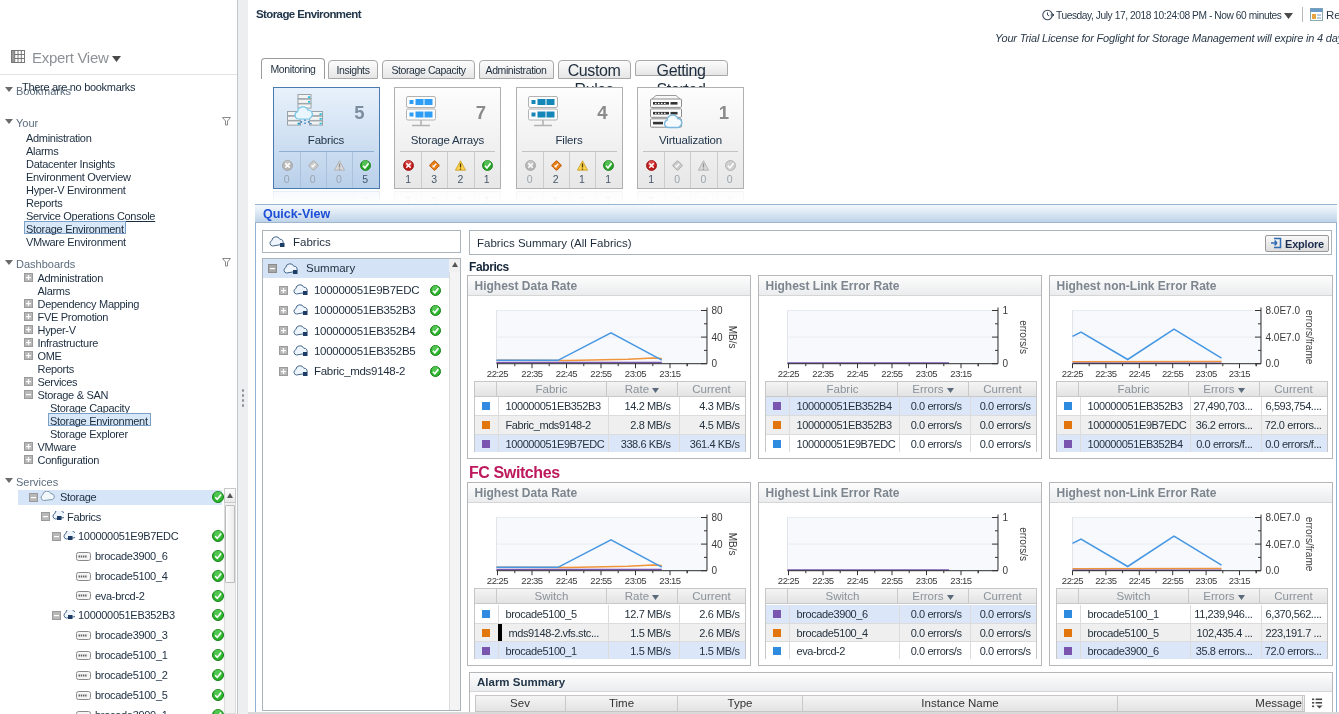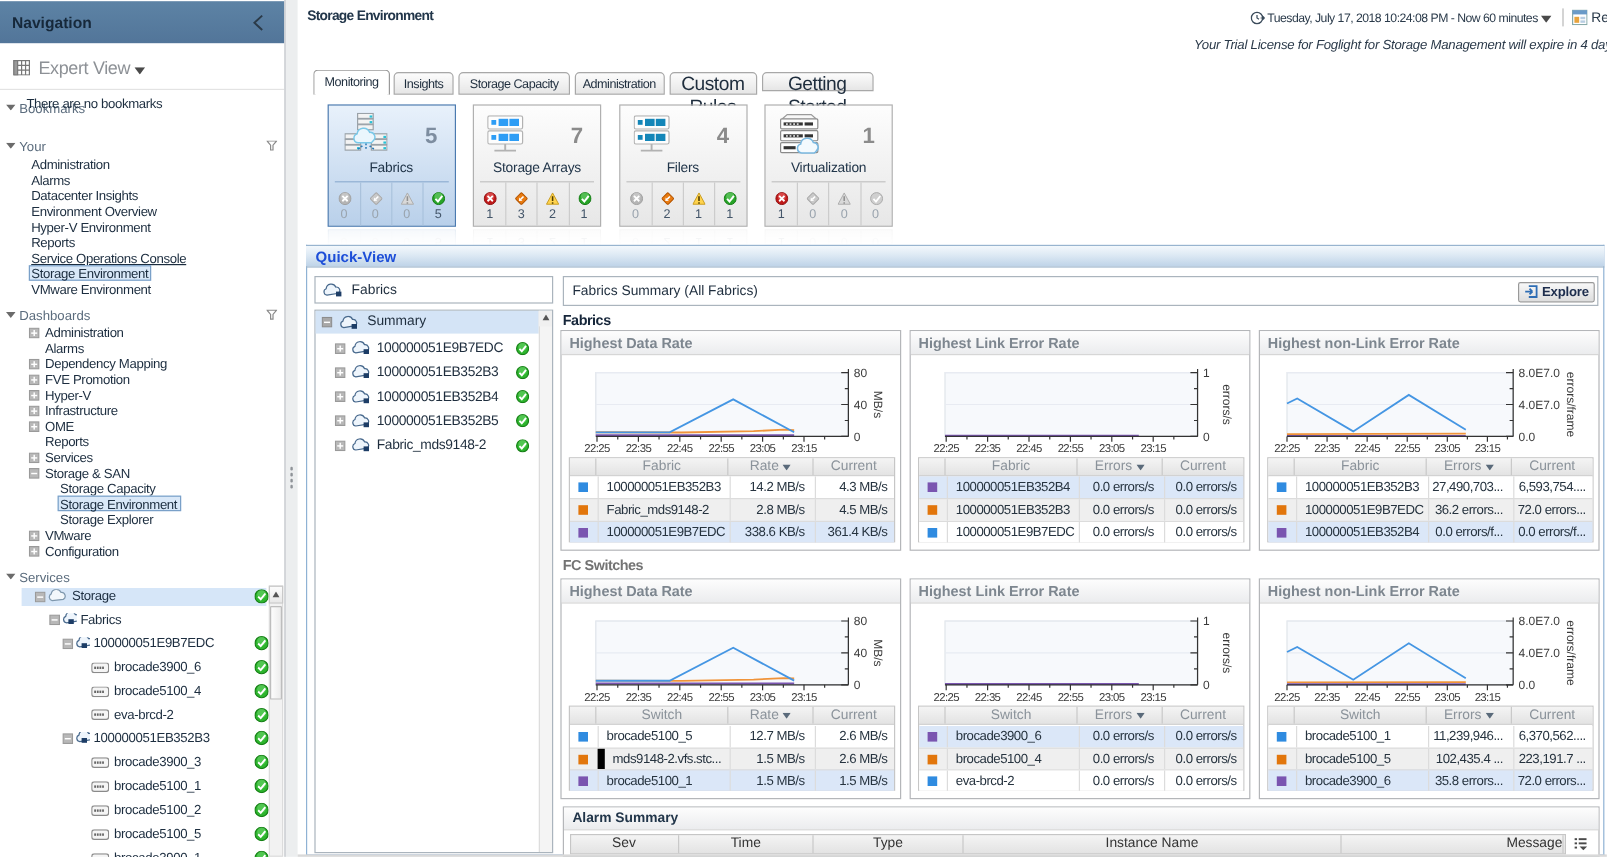--- a/index.html
+++ b/index.html
@@ -22,26 +22,20 @@
 .tbl{position:absolute;left:6px;top:105px;width:272px;height:71px;border:1px solid #c6c6c6;background:#fff}
 .thead{position:absolute;left:0;top:0;right:0;height:15px;
  background:linear-gradient(#f4f4f4,#e3e3e3);border-bottom:1px solid #c9c9c9;
  color:#8a929a;font-size:11.5px}
 .trow{position:absolute;left:0;right:0;height:18.3px;font-size:11px;letter-spacing:-0.4px;color:#26333f}
 .tcell{position:absolute;top:0;bottom:0;line-height:18.3px;white-space:nowrap;overflow:hidden}
 .hcell{position:absolute;top:0;bottom:0;line-height:14px;text-align:center}
 .num-r{text-align:right}
 </style></head><body>
 <div class="abs" style="left:0;top:0;width:237px;height:714px;background:#fff">
-    <div class="abs" style="left:0;top:1px;width:237px;height:35px;background:linear-gradient(#5d83a5,#527599)">
-      <span class="abs b" style="left:10px;top:10px;font-size:13px;color:#16283a">Navigation</span>
-      <svg class="abs" style="left:210px;top:11px" width="10" height="14" viewBox="0 0 10 14">
-        <path d="M8.5 1 L2 7 L8.5 13" stroke="#2b3a48" stroke-width="1.6" fill="none"></path>
-      </svg>
-    </div>
     <svg class="abs" style="left:11px;top:50px" width="14" height="13" viewBox="0 0 14 13">
       <rect x="0.5" y="0.5" width="13" height="12" fill="#fff" stroke="#777"></rect>
       <rect x="0.5" y="0.5" width="3.2" height="12" fill="#999" stroke="#777"></rect>
       <path d="M3.7 4.5 H13.5 M3.7 8.5 H13.5 M7 0.5 V12.5 M10.3 0.5 V12.5" stroke="#777" stroke-width="1" fill="none"></path>
     </svg>
     <span class="abs" style="left:32px;top:49px;font-size:15px;letter-spacing:-0.3px;color:#8d9196">Expert View</span>
     <svg class="abs" style="left:112px;top:56px" width="9" height="6" viewBox="0 0 9 6">
       <path d="M0 0 L9 0 L4.5 6 Z" fill="#4a4a4a"></path>
     </svg>
     <div class="abs" style="left:0;top:74px;width:237px;height:1px;background:#e3e3e3"></div>
@@ -657,21 +651,21 @@
   </svg>
 <div class="abs" style="left:468.5px;top:230px;width:863.5px;height:24.5px;border:1px solid #aab4bd;background:#fff"></div>
 <span class="abs" style="left:477px;top:237px;font-size:11.5px">Fabrics Summary (All Fabrics)</span>
 <div class="abs" style="left:1264.5px;top:234.5px;width:64px;height:17.5px;background:linear-gradient(#f8f8f8,#ddd);border:1px solid #999;border-radius:2px"></div>
 <svg class="abs" style="left:1270px;top:237px" width="12" height="12" viewBox="0 0 12 12">
     <path d="M4 1.5 H10.5 V10.5 H4" fill="none" stroke="#2e6db4" stroke-width="1.5"></path>
     <path d="M1 6 H7 M7 6 L4.6 3.6 M7 6 L4.6 8.4" stroke="#2e6db4" stroke-width="1.5" fill="none"></path>
   </svg>
 <span class="abs b" style="left:1285px;top:238px;font-size:11px;letter-spacing:-0.2px;color:#1d2d4d">Explore</span>
 <span class="abs b" style="left:469px;top:260px;font-size:12px;letter-spacing:-0.4px;color:#16263a">Fabrics</span>
-<span class="abs b" style="left:469px;top:463.5px;font-size:12px;letter-spacing:-0.4px;color:#737373">FC Switches</span>
+<span class="abs b" style="left:469px;top:463.5px;font-size:16px;letter-spacing:-0.4px;color:#be185d">FC Switches</span>
 <div class="panel" style="left:466.5px;top:274.5px">
     <div class="phead">Highest Data Rate</div>
     <svg class="abs" style="left:0;top:0" width="282" height="103" viewBox="0 0 282 103">
       <rect x="28.5" y="34.5" width="210.0" height="53.2" fill="#f7f9fc" stroke="#dfe4ea" stroke-width="1"></rect>
       <path d="M28.5 61.1 H238.5 M28.5 34.5 H238.5" stroke="#e8ebf2" stroke-width="1" fill="none"></path>
       <polyline points="28.5,84.2 100,84.4 160,83.3 185,82.1 193.8,82.4" fill="none" stroke="#f0943a" stroke-width="1.5"></polyline>
       <polyline points="28.5,86.6 193.8,86.6" fill="none" stroke="#7a55b0" stroke-width="1.5"></polyline>
       <polyline points="28.5,84.3 90,84.3 143,56.8 193.8,84.2" fill="none" stroke="#4596e3" stroke-width="1.5"></polyline>
       <path d="M28.5 87.7 H239.0 M239.0 31.5 V87.7" stroke="#333" stroke-width="1" fill="none"></path>
       <path d="M29.5 87.7 v4.5 M46.8 87.7 v2.5 M64.0 87.7 v4.5 M81.2 87.7 v2.5 M98.5 87.7 v4.5 M115.8 87.7 v2.5 M133.0 87.7 v4.5 M150.2 87.7 v2.5 M167.5 87.7 v4.5 M184.8 87.7 v2.5 M202.0 87.7 v4.5 M219.2 87.7 v2.5 M219.2 87.7 v2.5 M239.0 34.5 h-6 M239.0 47.8 h-3 M239.0 61.1 h-6 M239.0 74.4 h-3 M239.0 87.7 h-6" stroke="#333" stroke-width="1" fill="none"></path>
@@ -843,21 +837,21 @@
         <div class="hcell" style="left:204px;width:66px">Current</div>
       </div>
       <div class="trow" style="top:15.5px;background:#fff;">
         <div class="abs" style="left:7px;top:5px;width:8px;height:8px;background:#2f8be0"></div>
         <div class="tcell" style="left:23px;width:108px;padding-left:7px;border-left:1px solid #dcdcdc">brocade5100_5</div>
         <div class="tcell num-r" style="left:133px;width:69px;border-left:1px solid #dcdcdc;padding-right:6px">12.7 MB/s</div>
         <div class="tcell num-r" style="left:204px;width:66px;border-left:1px solid #dcdcdc;padding-right:5px">2.6 MB/s</div>
       </div>
       <div class="trow" style="top:33.8px;background:#efefef;border-top:1px solid #dcdcdc;">
         <div class="abs" style="left:7px;top:5px;width:8px;height:8px;background:#e2760c"></div>
-        <div class="tcell" style="left:23px;width:108px;padding-left:7px;border-left:6px solid #000000">mds9148-2.vfs.stc...</div>
+        <div class="tcell" style="left:23px;width:108px;padding-left:7px;border-left:4px solid #000000">mds9148-2.vfs.stc...</div>
         <div class="tcell num-r" style="left:133px;width:69px;border-left:1px solid #dcdcdc;padding-right:6px">1.5 MB/s</div>
         <div class="tcell num-r" style="left:204px;width:66px;border-left:1px solid #dcdcdc;padding-right:5px">2.6 MB/s</div>
       </div>
       <div class="trow" style="top:52.099999999999994px;background:#dbe7f8;border-top:1px solid #dcdcdc;">
         <div class="abs" style="left:7px;top:5px;width:8px;height:8px;background:#7a55b0"></div>
         <div class="tcell" style="left:23px;width:108px;padding-left:7px;border-left:1px solid #dcdcdc">brocade5100_1</div>
         <div class="tcell num-r" style="left:133px;width:69px;border-left:1px solid #dcdcdc;padding-right:6px">1.5 MB/s</div>
         <div class="tcell num-r" style="left:204px;width:66px;border-left:1px solid #dcdcdc;padding-right:5px">1.5 MB/s</div>
       </div>
     </div>

